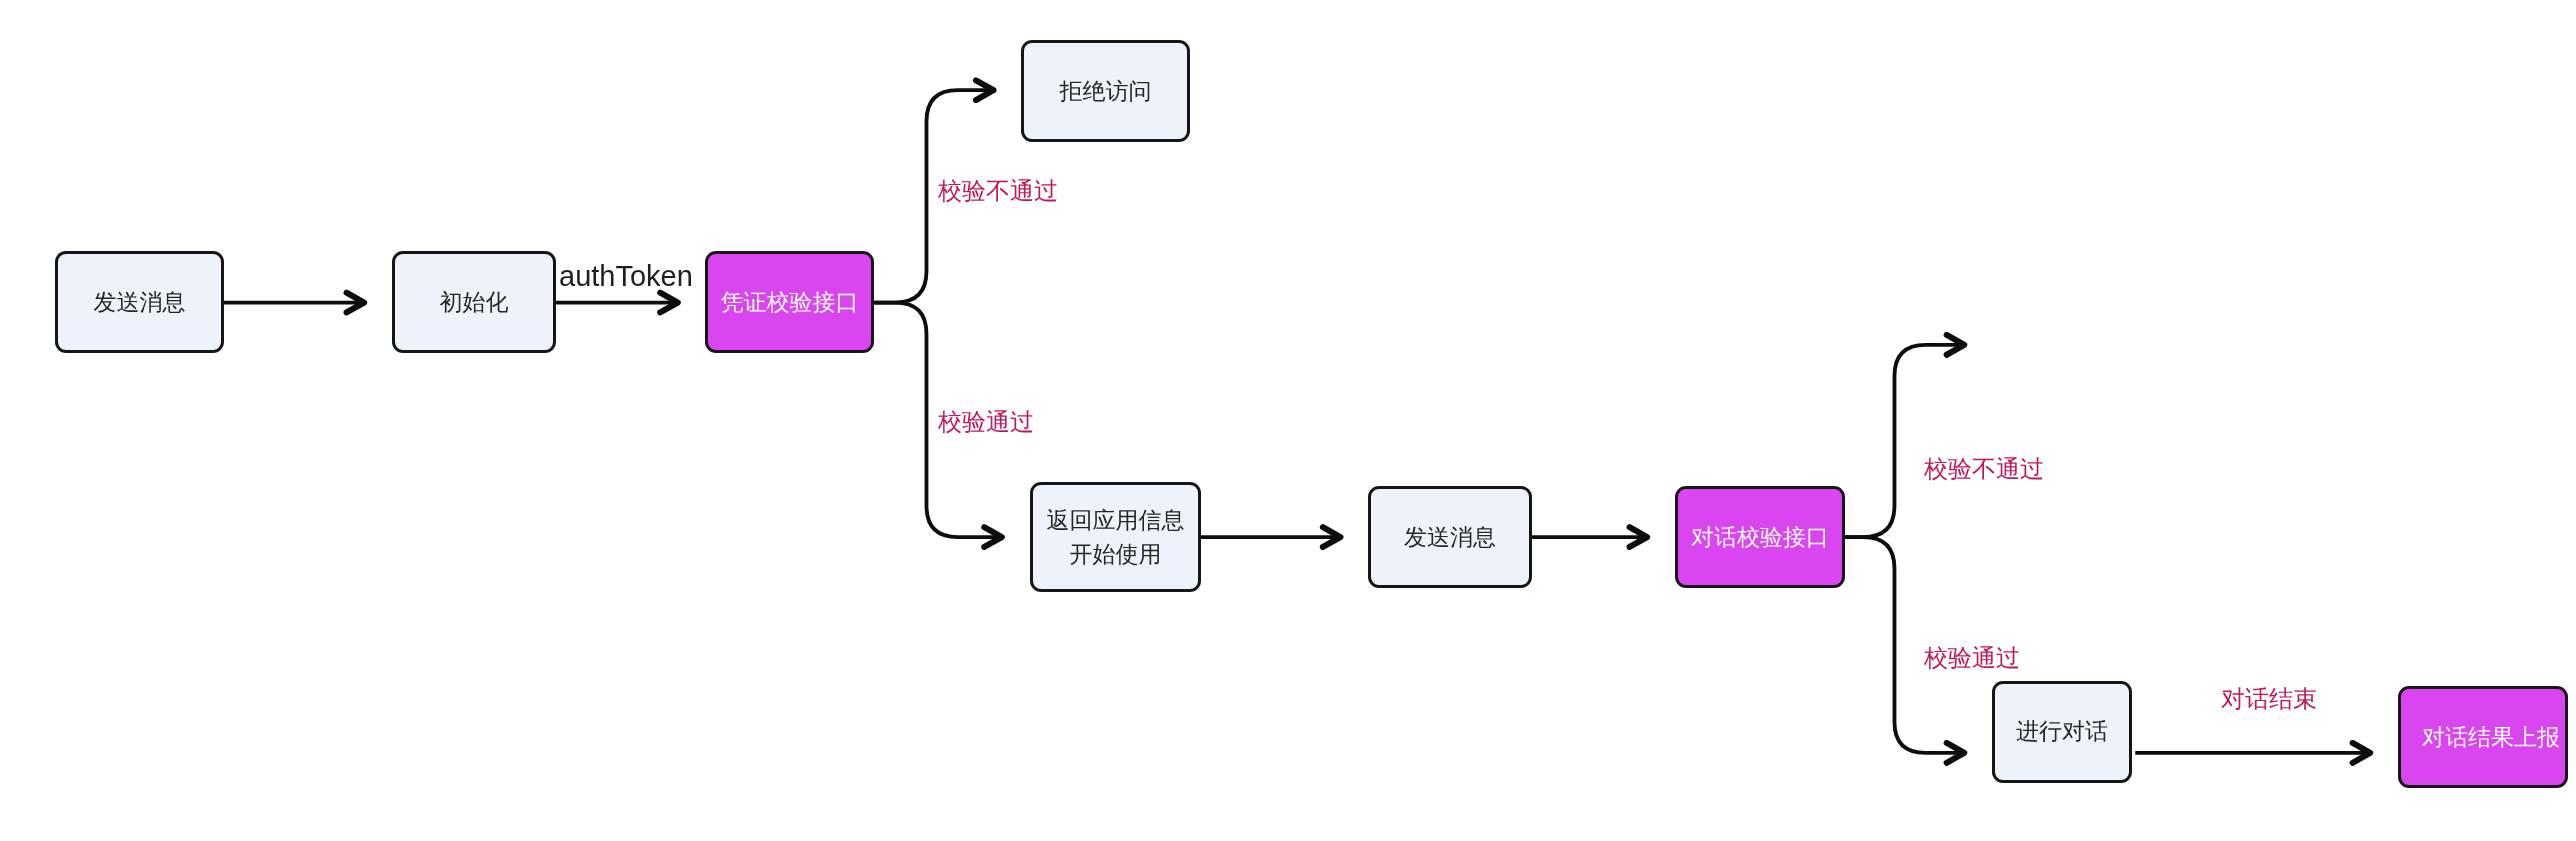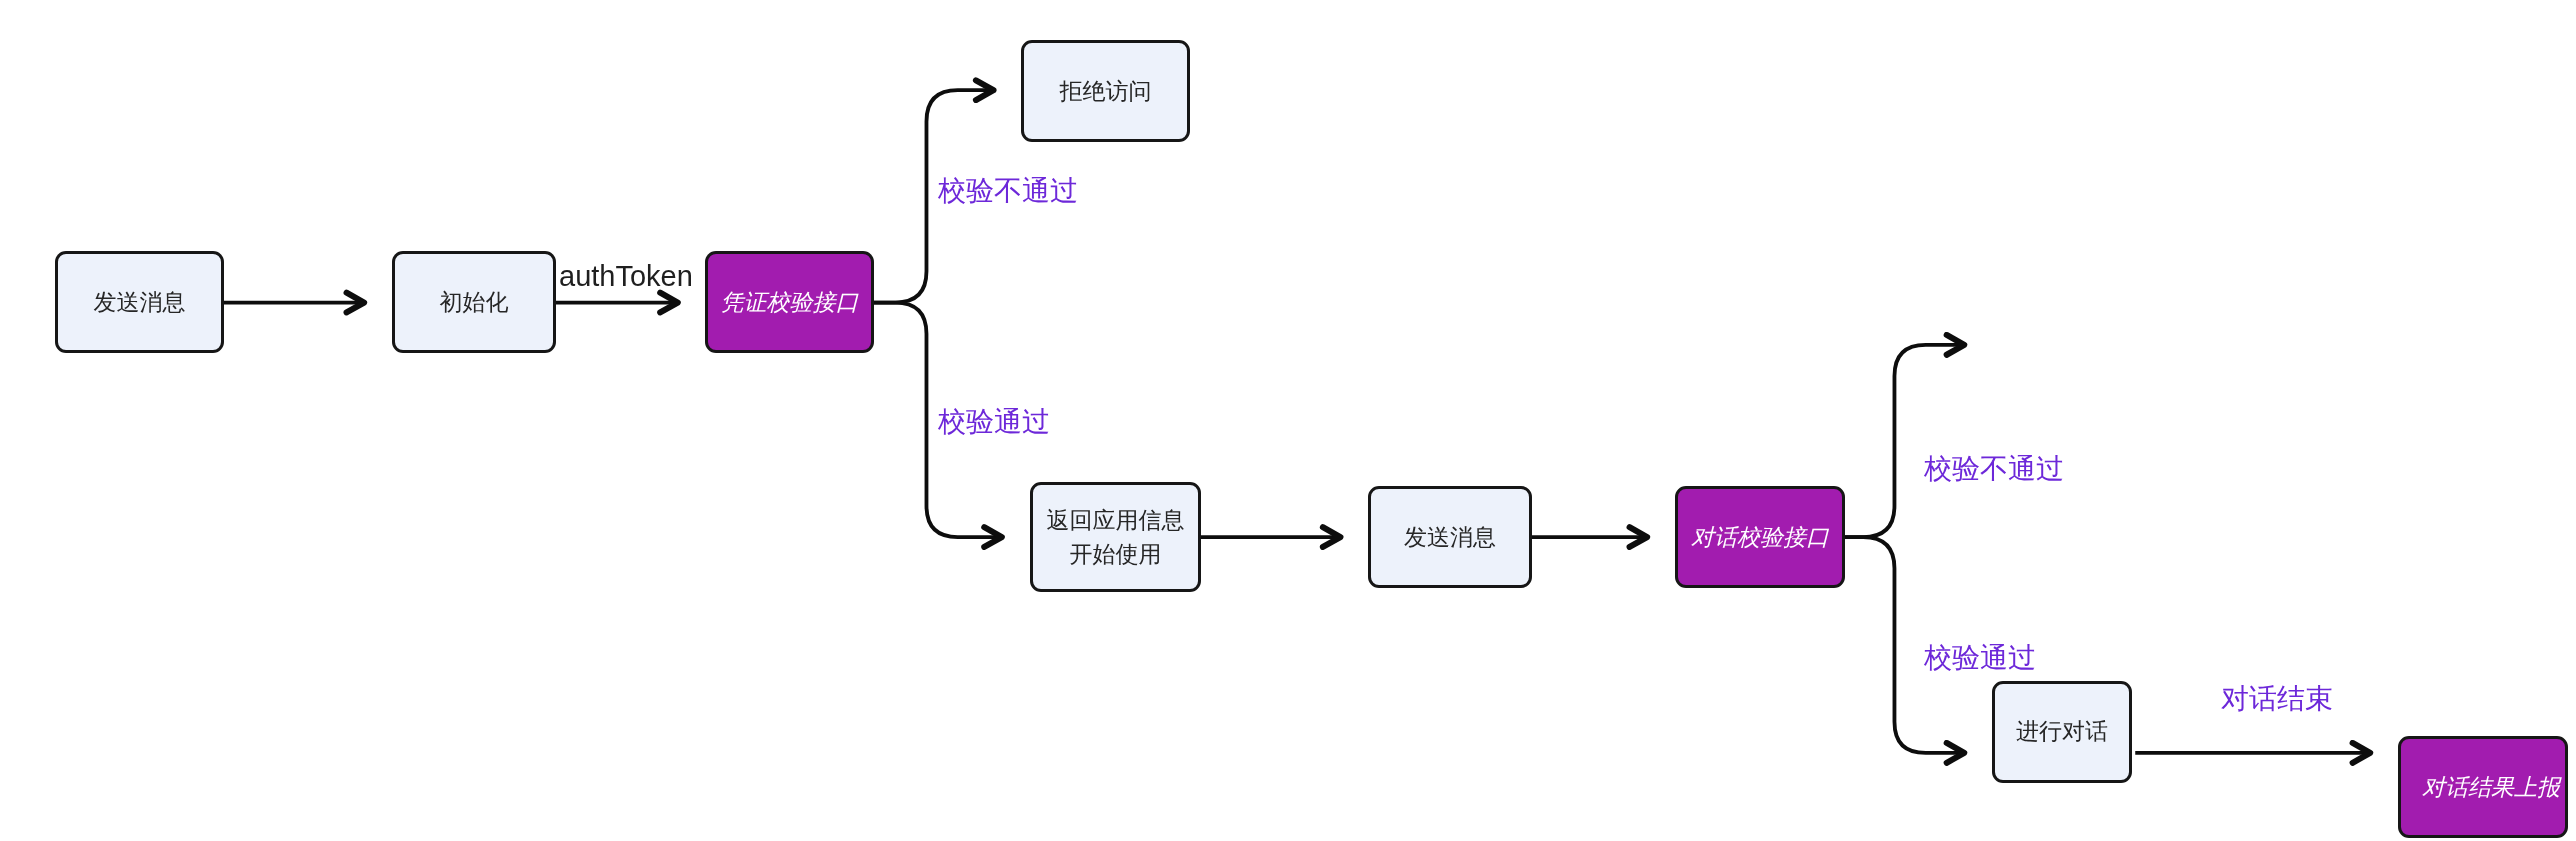--- a/index.html
+++ b/index.html
@@ -19,26 +19,26 @@
     text-align:center;
     background:#EDF2FB;
     border:3.5px solid #161616;
     border-radius:11px;
     color:#262626;
     font-size:23px;
     line-height:1.5;
     white-space:pre-line;
     margin-left:24px;
   }
-  .node.accent{background:#a21caf;color:#ffffff;font-style:italic;}
+  .node.accent{background:#d946ef;color:#ffffff;}
   .edge-label{
     position:absolute;
-    font-size:28px;
+    font-size:24px;
     line-height:25px;
-    color:#6d28d9;
+    color:#be185d;
     background:#ffffff;
     white-space:nowrap;
   }
   .edge-label.code{font-size:29px;color:#1f1f1f;}
 </style>
 </head>
 <body>
 
 <div class="canvas">
 
@@ -86,21 +86,21 @@
 
   <div class="node accent" style="left:1651px;top:486px;width:170px;height:102px;">
     <span>对话校验接口</span>
   </div>
 
 
   <div class="node" style="left:1968px;top:681px;width:140px;height:102px;font-family:Liberation Serif, serif;">
     <span>进行对话</span>
   </div>
 
-  <div class="node accent" style="left:2374px;top:736px;width:170px;height:102px;padding-left:16px;">
+  <div class="node accent" style="left:2374px;top:686px;width:170px;height:102px;padding-left:16px;">
     <span>对话结果上报</span>
   </div>
 
   <div class="edge-label code" style="left:559px;top:264px;">authToken</div>
 
   <div class="edge-label" style="left:938px;top:178px;">校验不通过</div>
 
   <div class="edge-label" style="left:938px;top:409px;">校验通过</div>
 
   <div class="edge-label" style="left:1924px;top:456px;">校验不通过</div>

